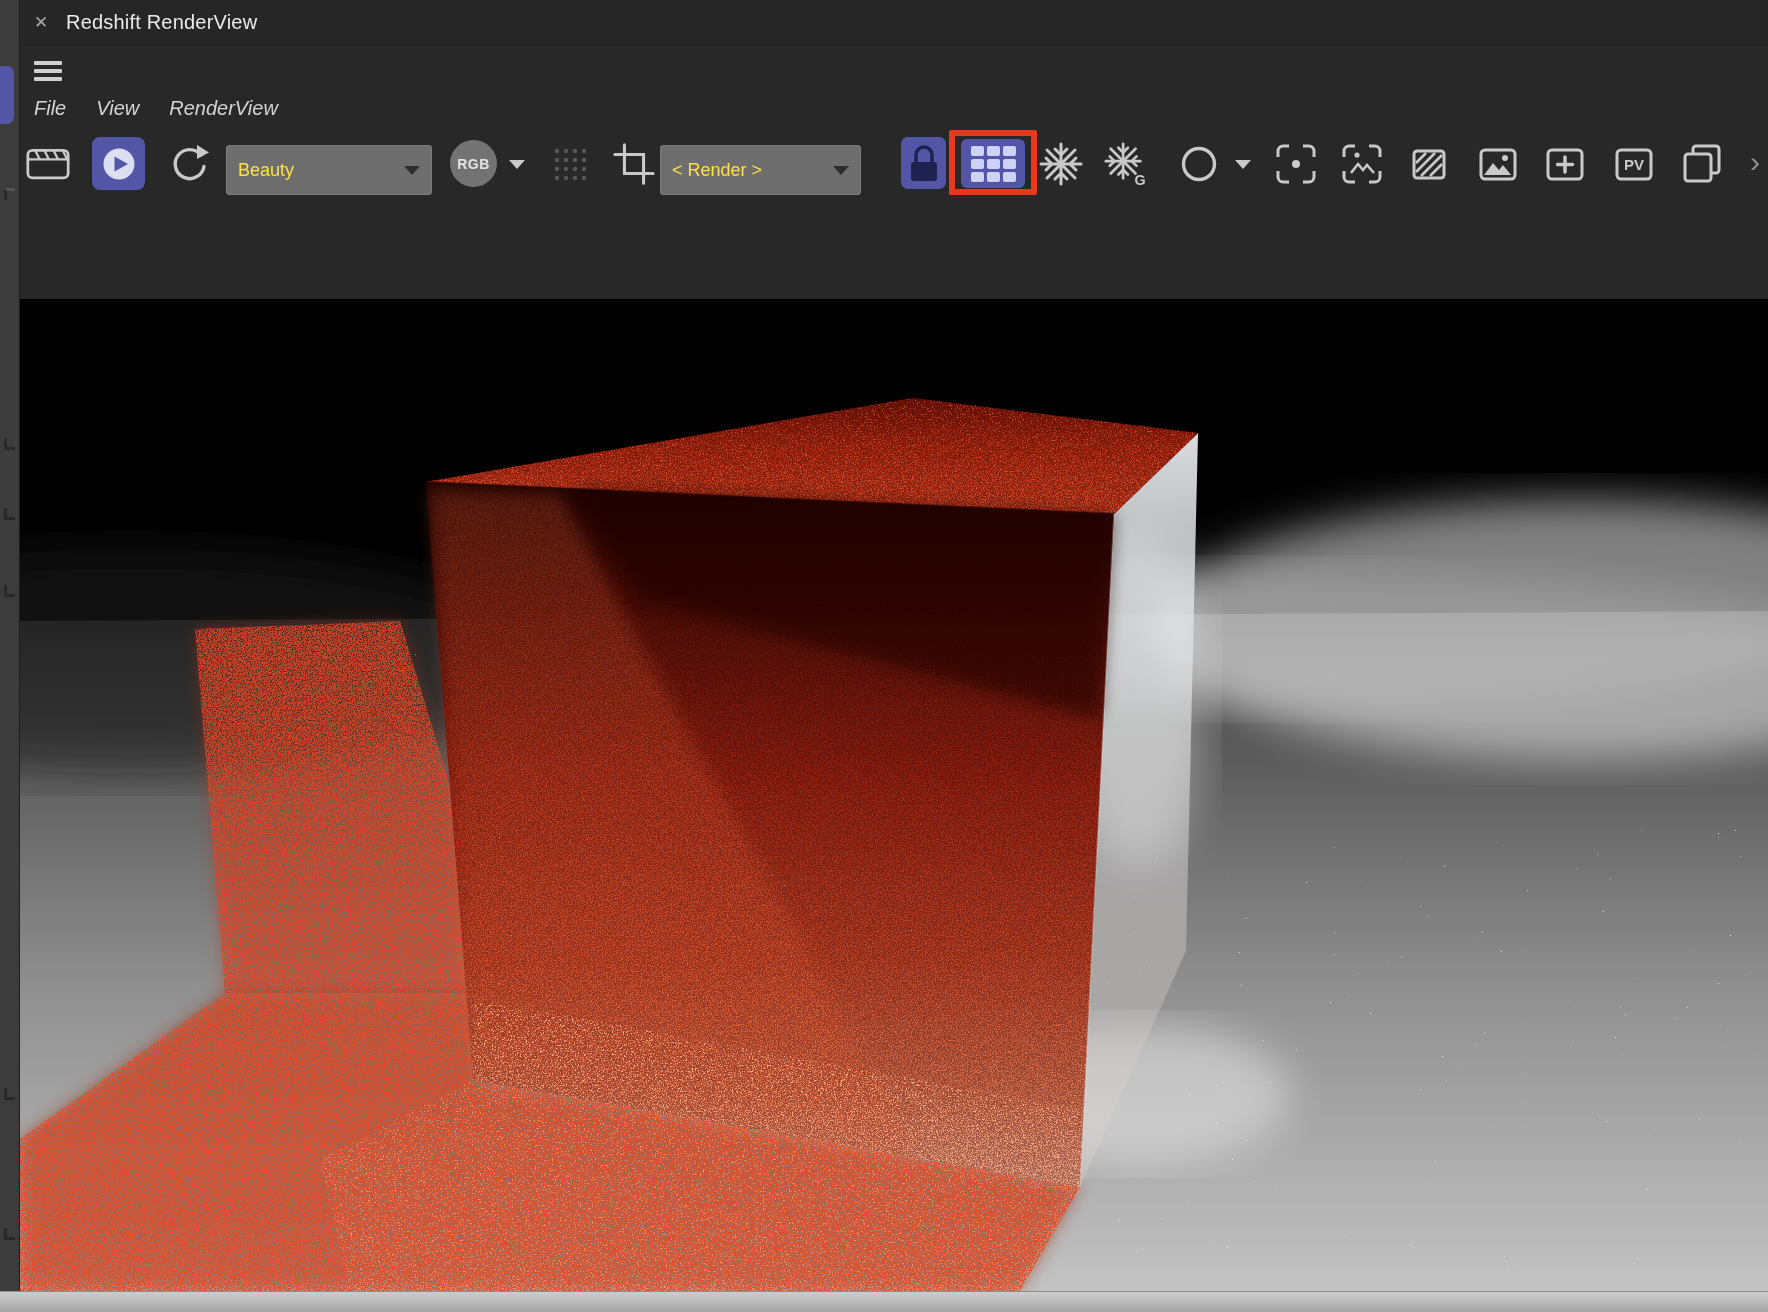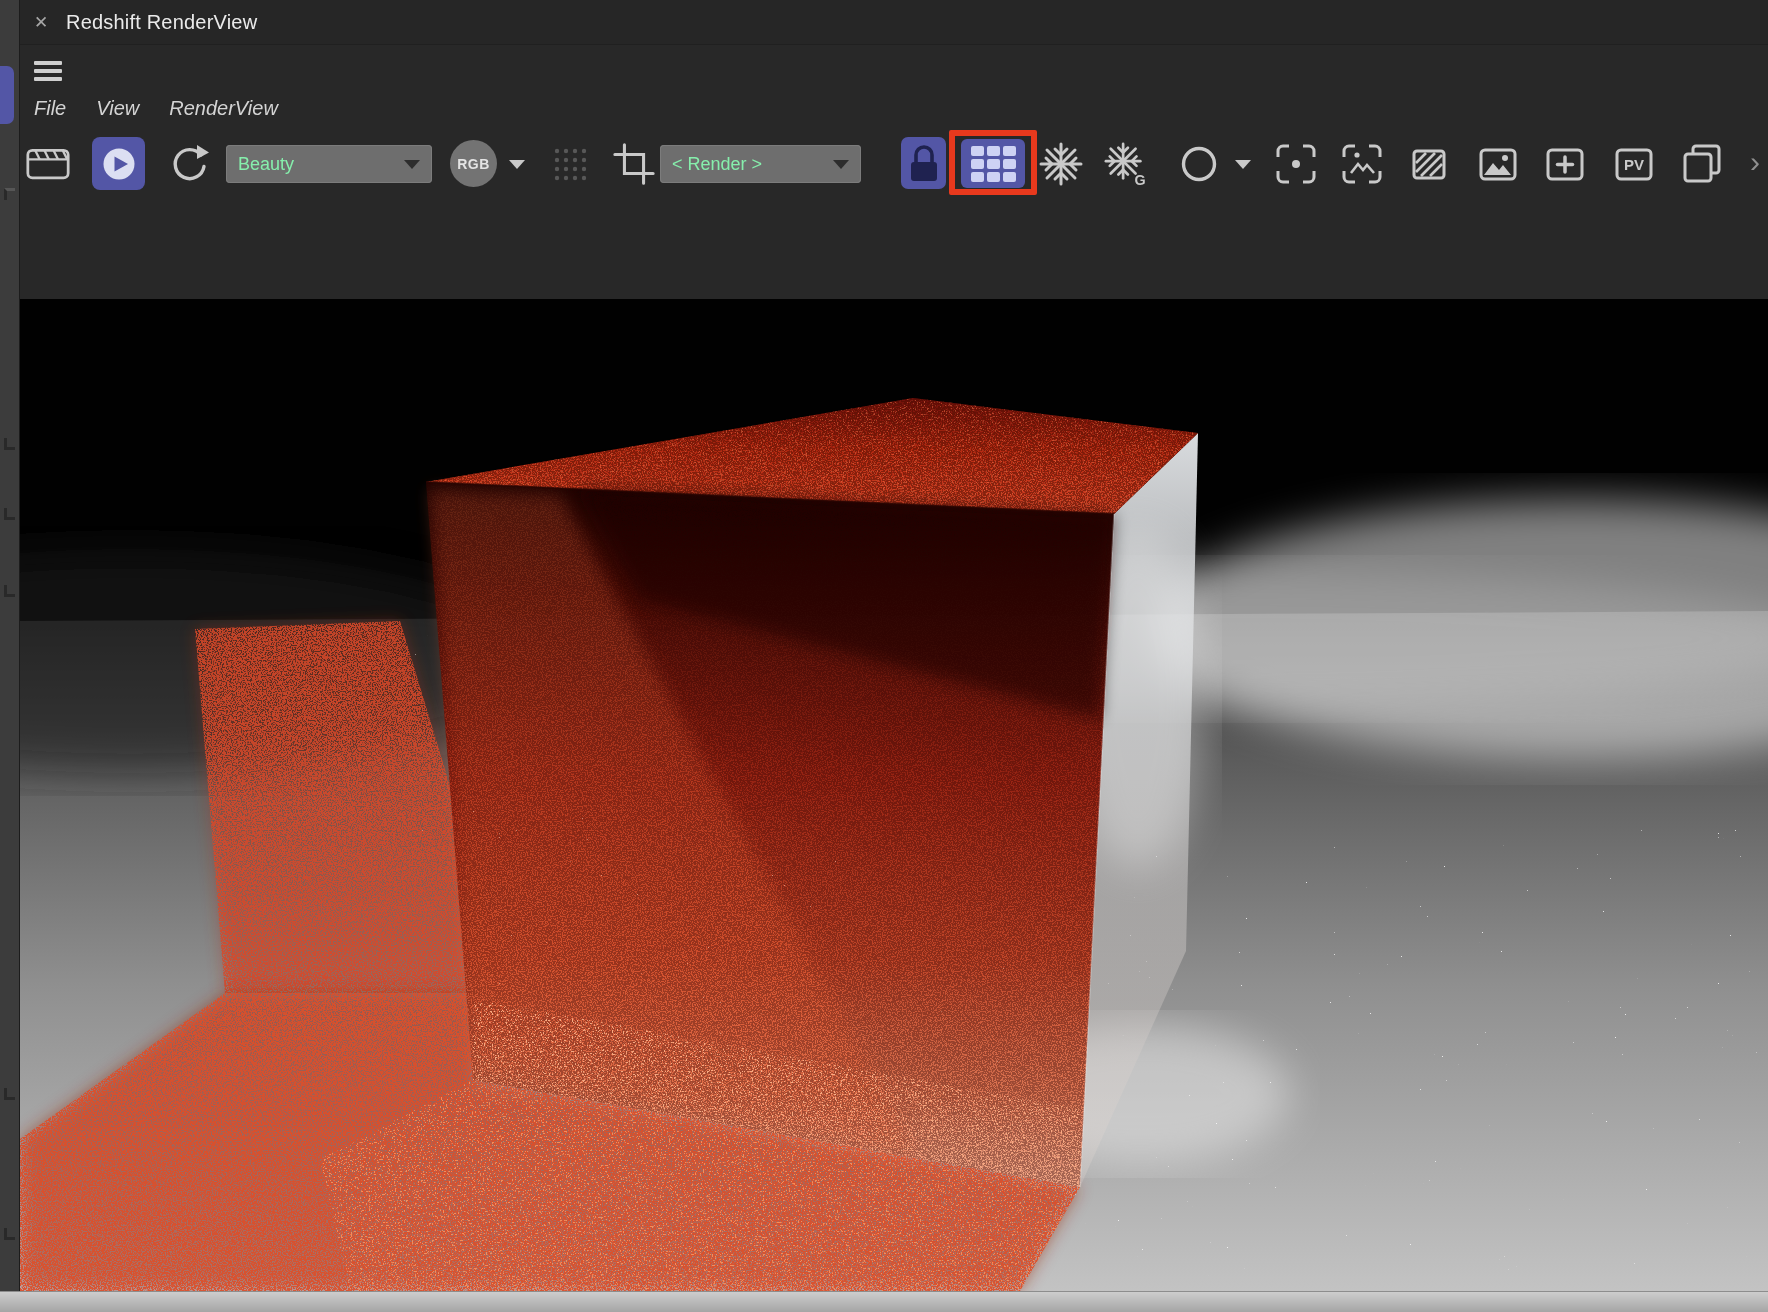--- a/index.html
+++ b/index.html
@@ -35,24 +35,24 @@
     display:flex; flex-direction:column; justify-content:space-between; cursor:pointer; }
   .hamburger span { height:4px; background:#cfcfcf; border-radius:1px; }
   .menubar { position:absolute; left:34px; top:97px; height:30px;
     display:flex; gap:30px; 
     color:#d4d4d4; font-size:20px;font-style:italic; }
   .menubar span { cursor:default; }
 
   
   .tbtn { position:absolute; width:44px; height:44px; top:142px;
     display:flex; align-items:center; justify-content:center; cursor:pointer; }
-  .dropdown { position:absolute; top:145px; height:38px; background:#6e6e6e;
+  .dropdown { position:absolute; top:145px; height:50px; background:#6e6e6e;
     border-radius:4px; box-shadow: inset 0 0 0 1px #7c7c7c;
     display:flex; align-items:center; padding:0 12px;
-    color:#86efac; font-size:18px; cursor:pointer; }
+    color:#fde047; font-size:18px; cursor:pointer; }
   .dd-arrow { width:0; height:0; margin-left:auto;
     border-left:8px solid transparent; border-right:8px solid transparent;
     border-top:9px solid #2d2d2d; }
   .small-arrow { position:absolute; width:0; height:0;
     border-left:8px solid transparent; border-right:8px solid transparent;
     border-top:9px solid #c9c9c9; cursor:pointer; }
   .blue-btn { background:var(--accent,#5356a6); border-radius:8px; }
   .play-btn { left:92px; top:137px; width:53px; height:53px; }
   .lock-btn { left:901px; top:137px; width:45px; height:52px; border-radius:7px; }
   .grid-btn { left:961px; top:139px; width:64px; height:49px; border-radius:6px; }

